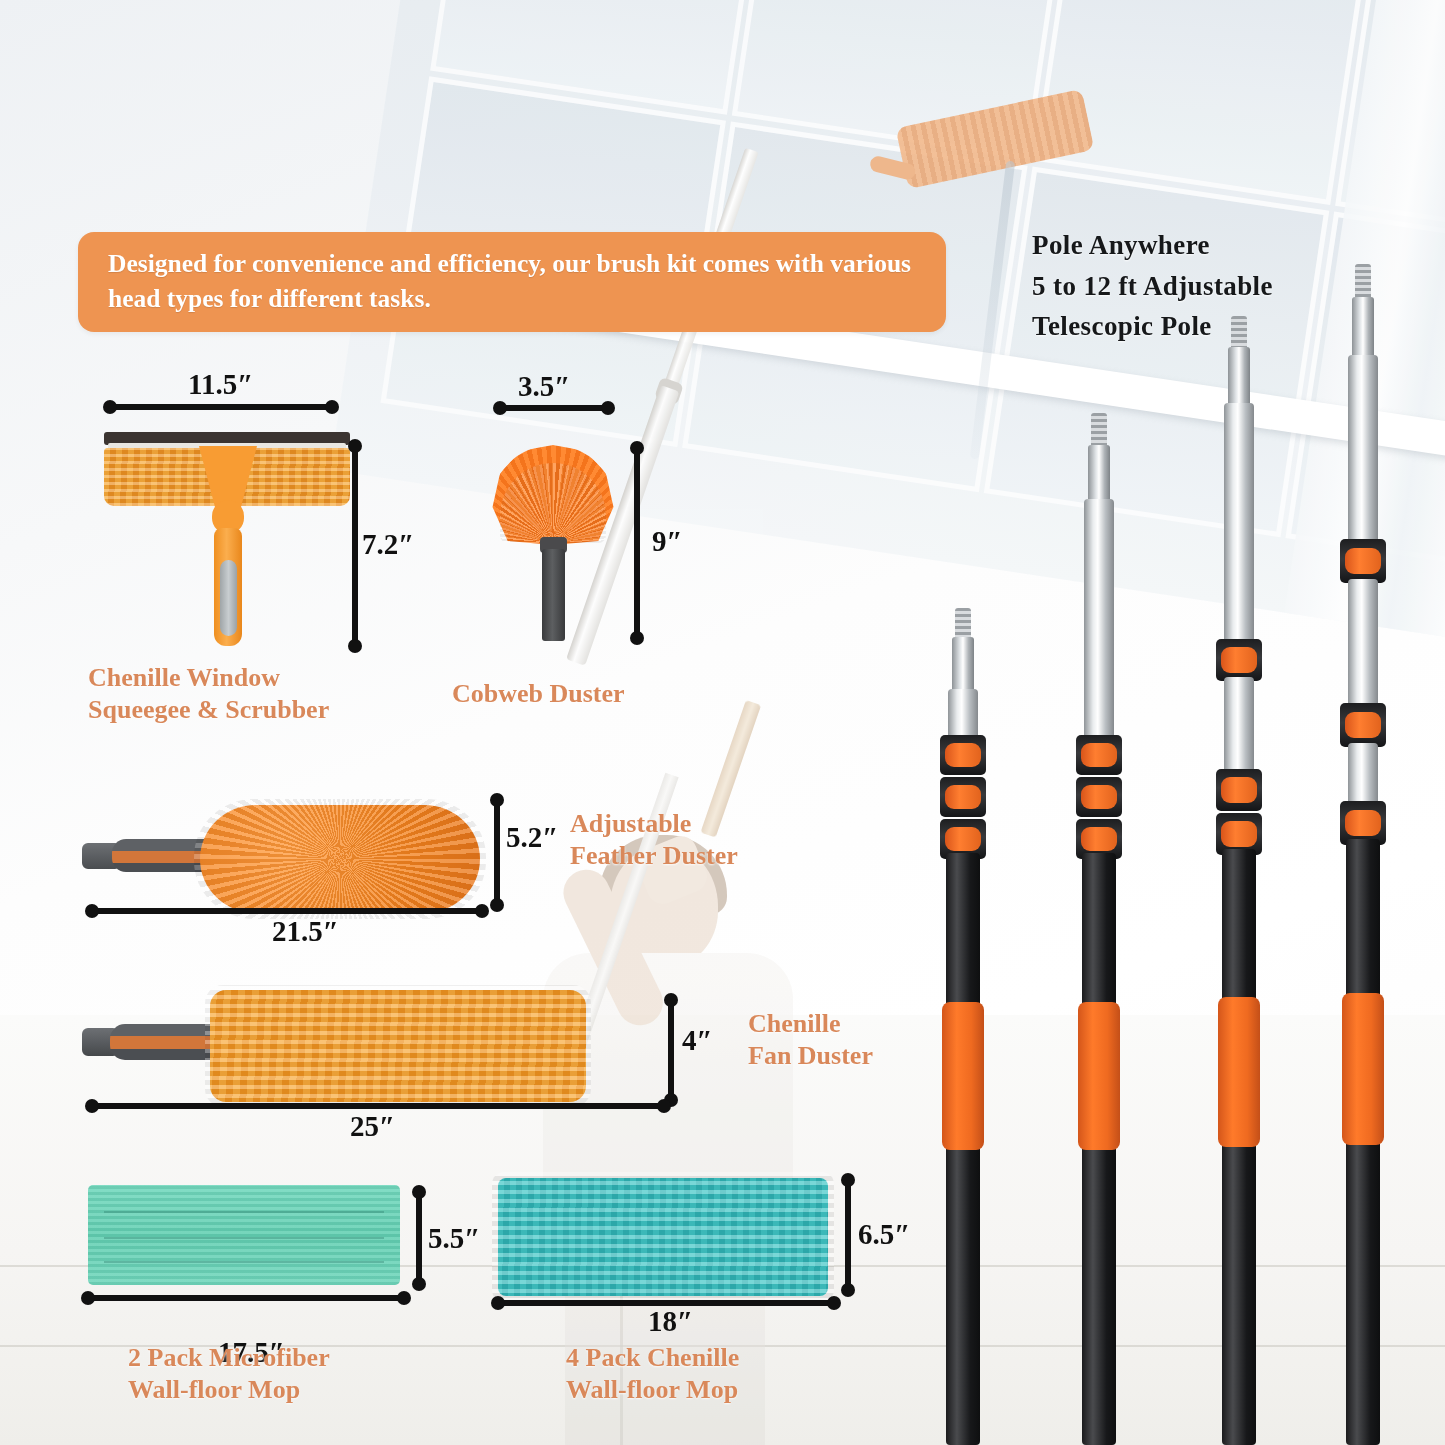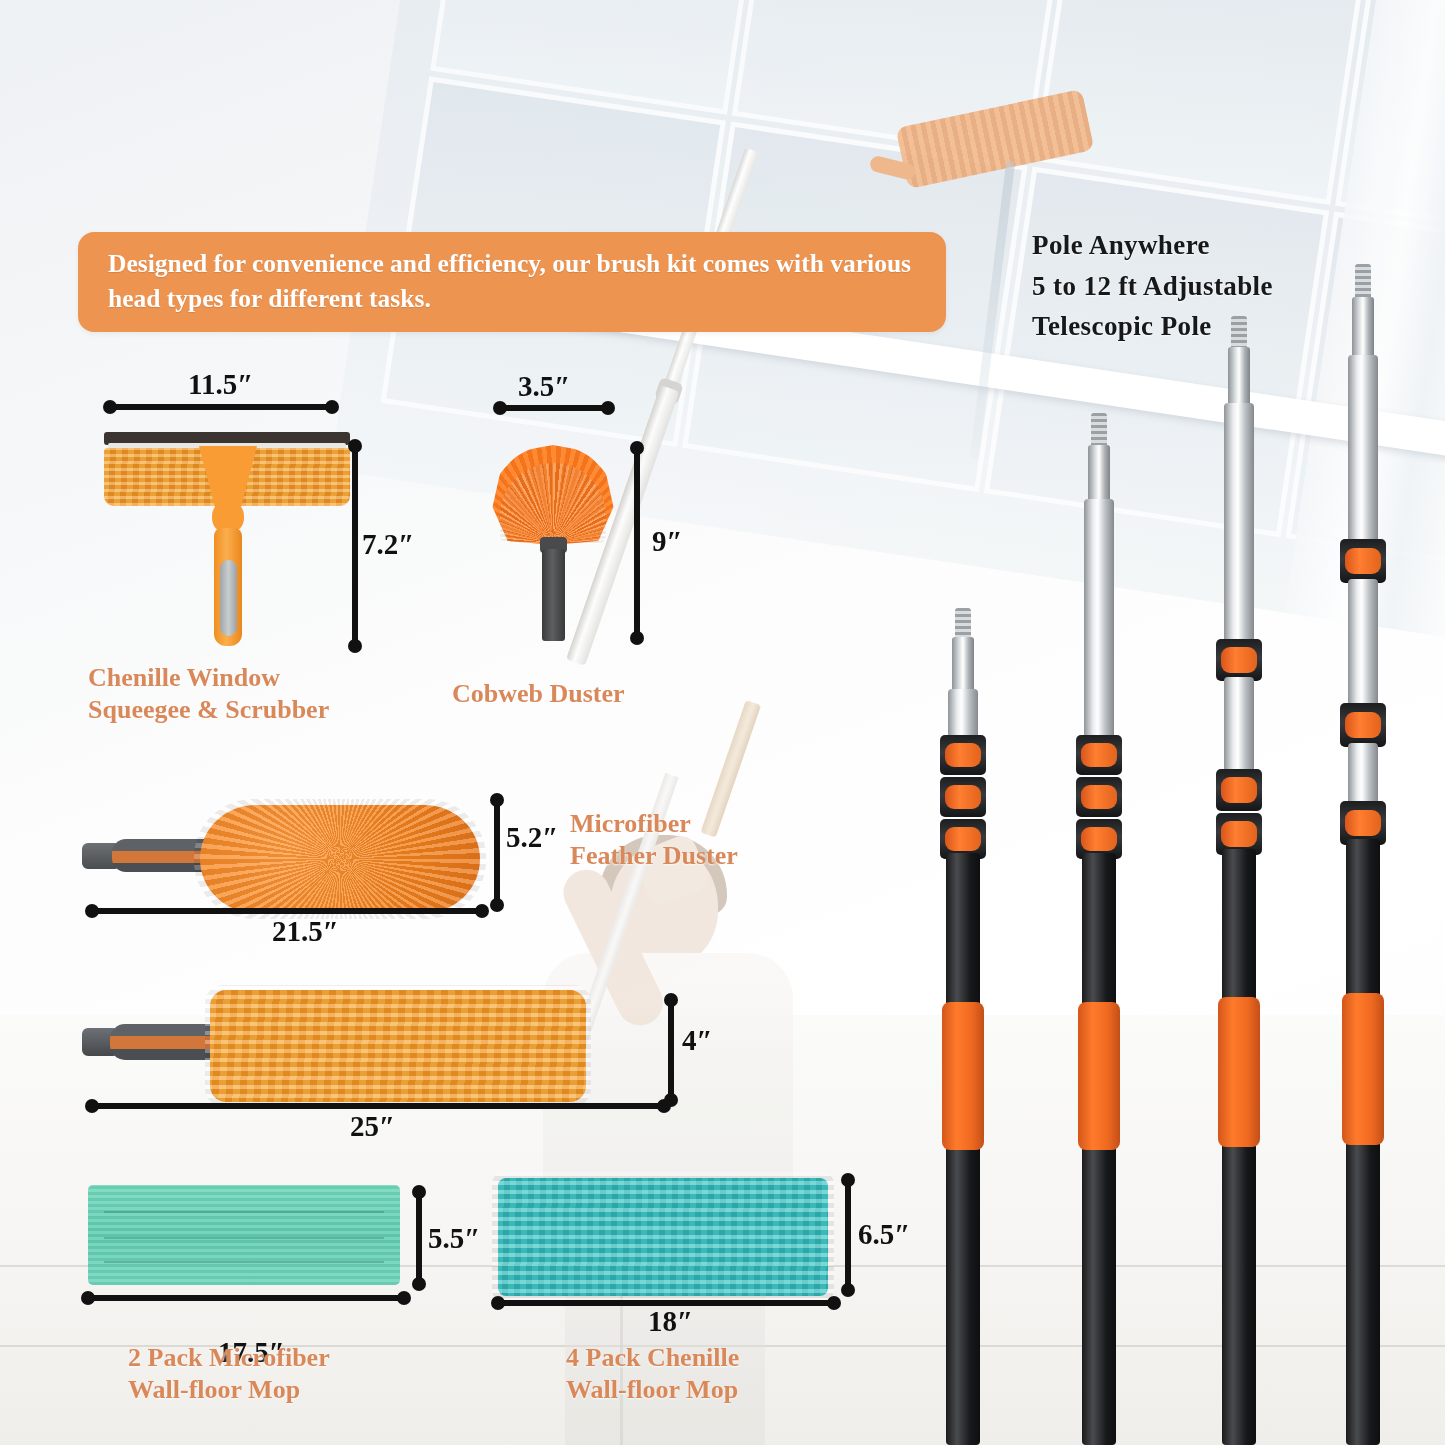--- a/index.html
+++ b/index.html
@@ -449,32 +449,34 @@
 
   <div class="feather">
     <div class="ft-handle-end"></div>
     <div class="ft-handle"></div>
     <div class="ft-puff"></div>
   </div>
   <div class="dim-v" style="left:494px; top:800px; height:105px;"></div>
   <div class="dim-label" style="left:506px; top:821px;">5.2″</div>
   <div class="dim-h" style="left:92px; top:908px; width:390px;"></div>
   <div class="dim-label" style="left:272px; top:915px;">21.5″</div>
-  <div class="prod-label" style="left:570px; top:808px;">Microfiber
+  <div class="prod-label" style="left:570px; top:808px;">Adjustable
 Feather Duster</div>
 
   <div class="fanduster">
     <div class="fd-handle-end"></div>
     <div class="fd-handle"></div>
     <div class="fd-pad"></div>
   </div>
   <div class="dim-v" style="left:668px; top:1000px; height:100px;"></div>
   <div class="dim-label" style="left:682px; top:1024px;">4″</div>
   <div class="dim-h" style="left:92px; top:1103px; width:572px;"></div>
   <div class="dim-label" style="left:350px; top:1110px;">25″</div>
+  <div class="prod-label" style="left:748px; top:1008px;">Chenille
+Fan Duster</div>
 
   <div class="mop-micro">
     <div class="mm-pad"></div>
     <div class="mm-stitch" style="top:26px;"></div>
     <div class="mm-stitch" style="top:52px;"></div>
     <div class="mm-stitch" style="top:76px;"></div>
   </div>
   <div class="dim-v" style="left:416px; top:1192px; height:92px;"></div>
   <div class="dim-label" style="left:428px; top:1222px;">5.5″</div>
   <div class="dim-h" style="left:88px; top:1295px; width:316px;"></div>

